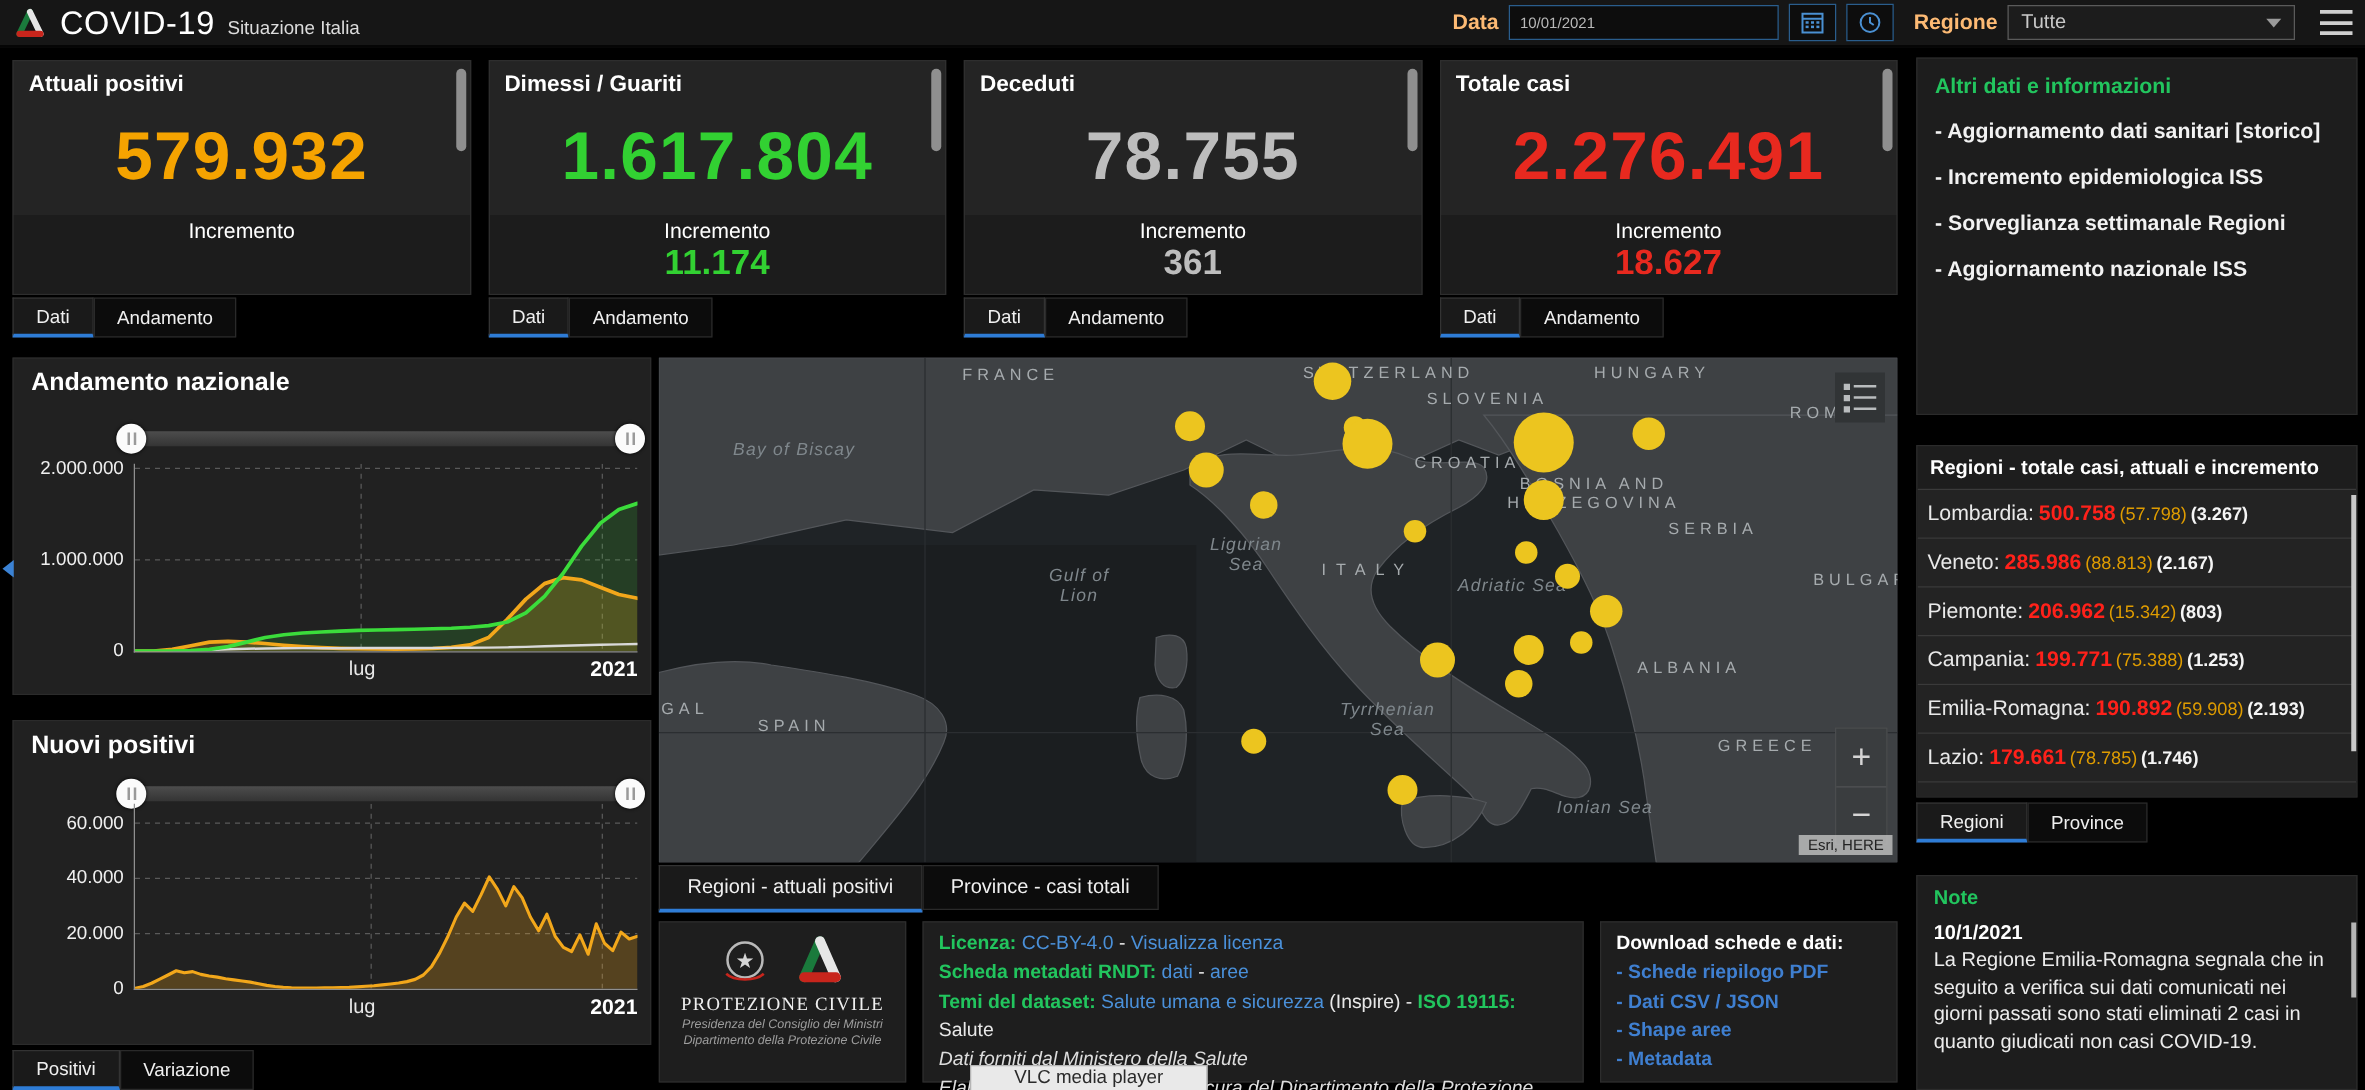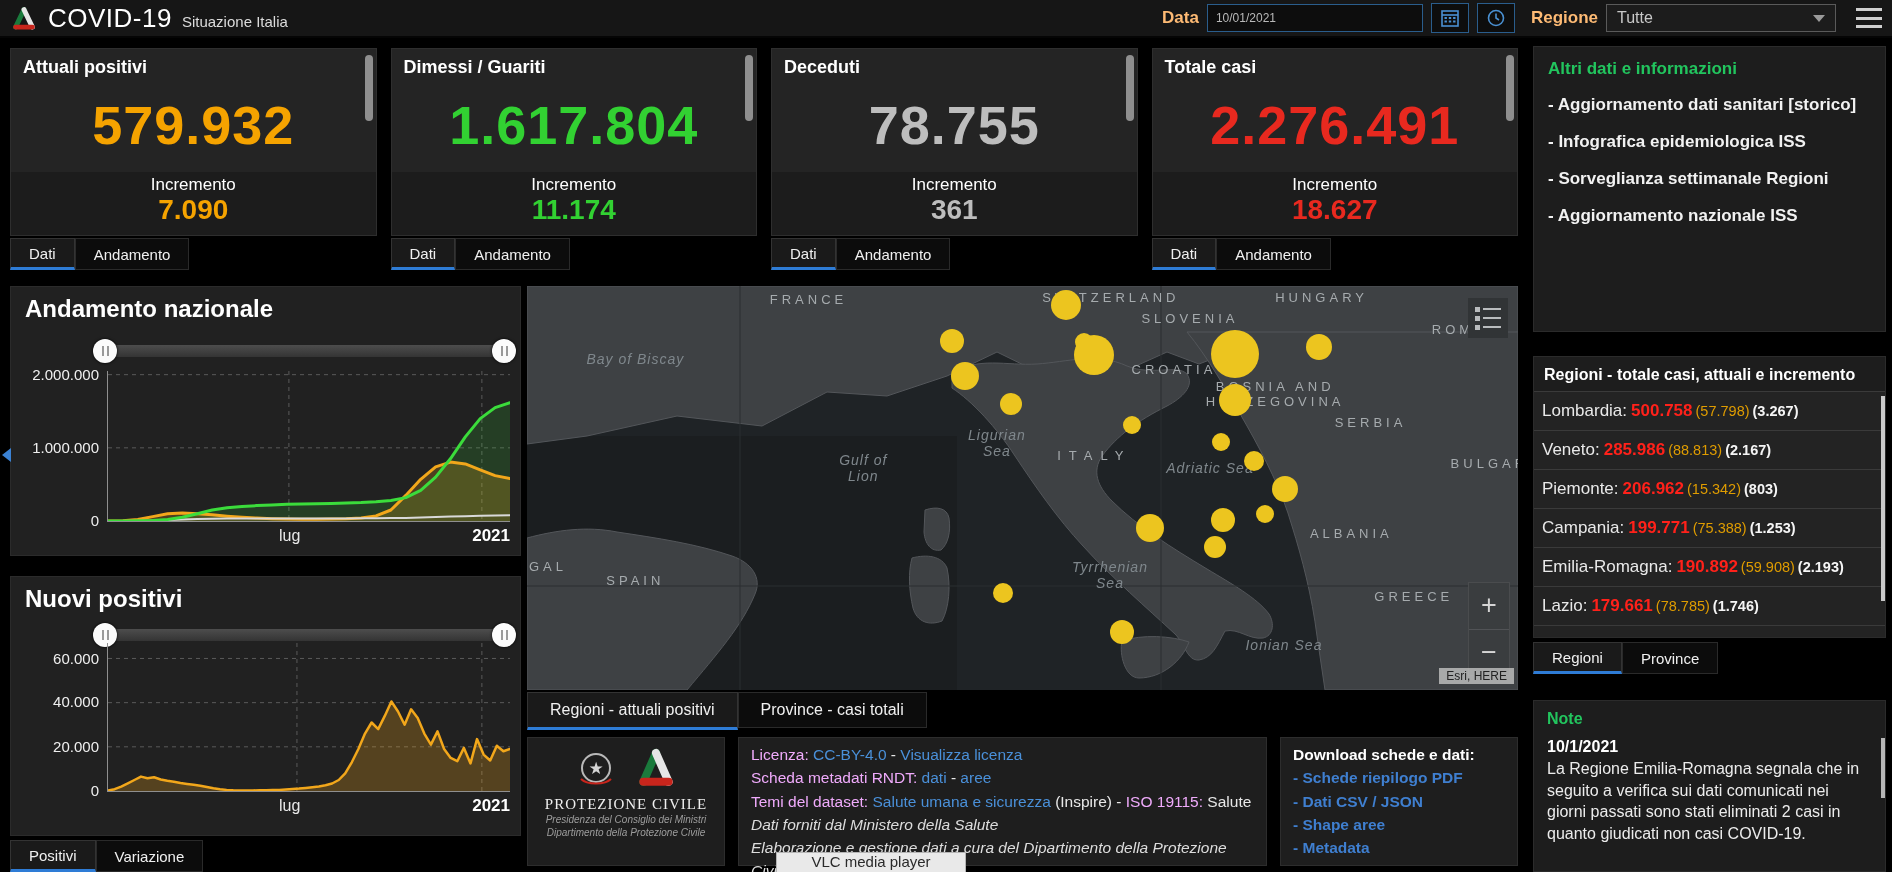--- a/index.html
+++ b/index.html
@@ -42,21 +42,21 @@
   
   .tabbar{display:flex;height:32px;margin-top:2px;}
   .tab{padding:0 18px;display:flex;align-items:center;font-size:15px;color:#f0f0f0;
        background:#0c0c0c;border:1px solid #2a2a2a;cursor:pointer;white-space:nowrap;}
   .tab.active{background:#1a1a1a;border:1px solid #333;border-bottom:3px solid #2e7cd6;}
   .tab.big-tab{font-size:16px;padding:0 22px;height:34px;}
   
   .panel{position:absolute;background:#212121;border:1px solid #2b2b2b;box-sizing:border-box;overflow:hidden;}
   #panel-naz{left:10px;top:286px;width:511px;height:270px;}
   #panel-nuovi{left:10px;top:576px;width:511px;height:260px;}
-  .panel-title{position:absolute;left:14px;top:8px;font-size:24px;font-weight:bold;color:#fff;}
+  .panel-title{position:absolute;left:14px;top:8px;font-size:20px;font-weight:bold;color:#fff;}
   .slider{position:absolute;left:86px;right:8px;height:20px;}
   #panel-naz .slider{top:54px;} #panel-nuovi .slider{top:48px;}
   .slider-track{position:absolute;left:10px;right:10px;top:4px;height:12px;
                 background:linear-gradient(#4d4d4d,#343434);border-radius:2px;}
   .handle{position:absolute;top:-2px;width:24px;height:24px;border-radius:50%;background:#fbfbfb;
           display:flex;align-items:center;justify-content:center;gap:3px;box-shadow:0 0 3px #000;cursor:ew-resize;}
   .handle span{display:block;width:2px;height:10px;background:#9a9a9a;}
   .handle.left{left:-4px;} .handle.right{right:-4px;}
   .ylab{position:absolute;left:2px;width:86px;text-align:right;font-size:15px;color:#efefef;}
   .plot{position:absolute;left:96px;width:402px;border-left:1px solid #8f8f8f;border-bottom:1px solid #8f8f8f;}
@@ -87,21 +87,21 @@
   
   #footer{position:absolute;left:527px;top:737px;width:991px;height:129px;display:flex;gap:13px;}
   .logo-box{width:198px;background:#1e1e1e;border:1px solid #2d2d2d;display:flex;flex-direction:column;
             align-items:center;padding-top:7px;box-sizing:border-box;}
   .emblems{display:flex;gap:14px;align-items:center;}
   .logo-title{font-family:"Liberation Serif",serif;font-size:15px;color:#efefef;letter-spacing:1px;margin-top:5px;}
   .logo-sub{font-size:10px;color:#9d9d9d;line-height:1.3;text-align:center;font-style:italic;}
   .license{flex:1;background:#1e1e1e;border:1px solid #2d2d2d;padding:5px 12px;font-size:15.5px;
            color:#e8e8e8;line-height:1.5;box-sizing:border-box;}
   .blue{color:#4a90d9;cursor:pointer;}
-  .lic-b{font-weight:normal;color:#f0abfc;margin-top:24px;}
+  .lic-b{font-weight:bold;color:#22c55e;margin-top:24px;}
   .lic-i{font-style:italic;color:#ddd;}
   .downloads{width:238px;background:#1e1e1e;border:1px solid #2d2d2d;padding:5px 12px;
              font-size:15.5px;box-sizing:border-box;line-height:1.5;}
   .dl-title{font-weight:bold;color:#fff;}
   .dl-link{color:#3f7fd0;font-weight:bold;cursor:pointer;}
   #vlc{position:absolute;left:776px;top:852px;width:190px;height:26px;background:#e9e9e9;
        border:1px solid #b5b5b5;color:#2a2a2a;font-size:15px;display:flex;justify-content:center;box-sizing:border-box;}
   
   .sb{position:absolute;left:1533px;width:353px;background:#1d1d1d;border:1px solid #2b2b2b;box-sizing:border-box;}
   #sb1{top:46px;height:286px;padding:12px 14px;}
@@ -177,21 +177,20 @@
 </header>
 
 <section class="cards">
   <div class="card-col">
     <article class="card">
       <div class="card-title">Attuali positivi</div>
       <div class="scroll-thumb"></div>
       <div class="big" style="color: rgb(245, 163, 0);">579.932</div>
       <div class="incr">
         <div class="incr-label">Incremento</div>
-        <div class="incr-val" style="color: rgb(245, 163, 0);">7.090</div>
       </div>
     </article>
     <div class="tabbar">
       <div class="tab active">Dati</div>
       <div class="tab">Andamento</div>
     </div>
   </div>
   <div class="card-col">
     <article class="card">
       <div class="card-title">Dimessi / Guariti</div>
@@ -439,21 +438,21 @@
         <div class="dl-link">- Metadata</div>
       </div>
   </div>
 </div>
 <div id="vlc">VLC media player</div>
 
 <aside class="sb" id="sb1">
   <div class="red-title">Altri dati e informazioni</div>
   <div id="sb1-links">
       <div class="sb1-link">- Aggiornamento dati sanitari [storico]</div>
-      <div class="sb1-link">- Infografica epidemiologica ISS</div>
+      <div class="sb1-link">- Incremento epidemiologica ISS</div>
       <div class="sb1-link">- Sorveglianza settimanale Regioni</div>
       <div class="sb1-link">- Aggiornamento nazionale ISS</div>
     </div>
 </aside>
 
 <aside class="sb" id="sb2">
   <div class="sb2-title">Regioni - totale casi, attuali e incremento</div>
   <div id="region-rows">
       <div class="rrow"><span class="r-name">Lombardia:</span><span class="r-total">500.758</span><span class="r-att">(57.798)</span><span class="r-inc">(3.267)</span></div>
       <div class="rrow"><span class="r-name">Veneto:</span><span class="r-total">285.986</span><span class="r-att">(88.813)</span><span class="r-inc">(2.167)</span></div>

